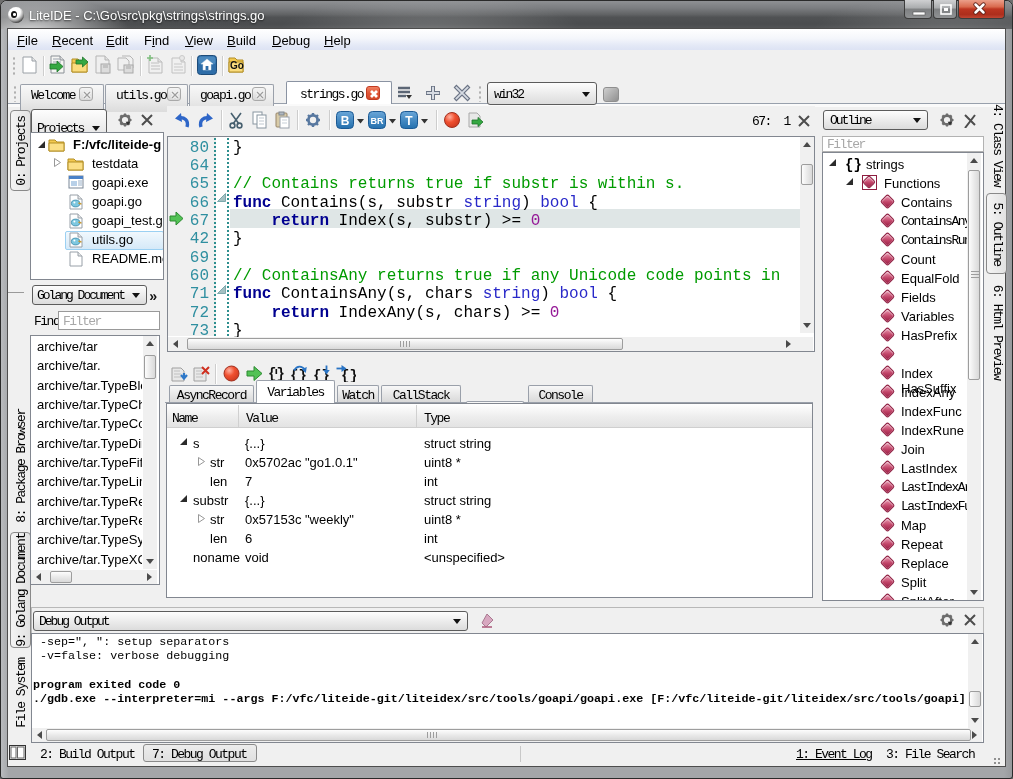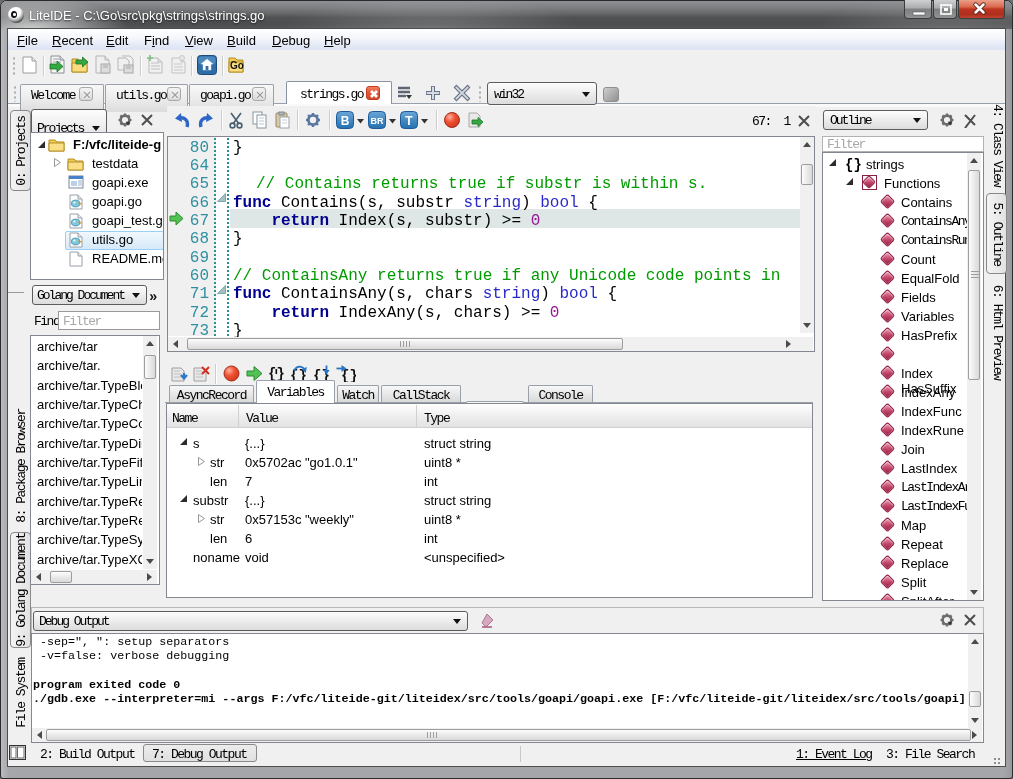--- a/index.html
+++ b/index.html
@@ -464,36 +464,36 @@
 <div class="abs" style="left:230px; top:209px; width:570px; height:19px; background:#dfe6e6;"></div>
 <svg class="abs" style="left:169px; top:211px;" width="15" height="15">
       <path d="M1 5 h6 v-4 l7 6.5 -7 6.5 v-4 h-6 z" fill="#52c255" stroke="#2c8a30" stroke-width="1"></path>
     </svg>
 
 <div class="gutter-num" style="left:168px; top:138.5px;">80</div>
 <div class="gutter-num" style="left:168px; top:156.8px;">64</div>
 <div class="gutter-num" style="left:168px; top:175.2px;">65</div>
 <div class="gutter-num" style="left:168px; top:193.5px;">66</div>
 <div class="gutter-num" style="left:168px; top:211.9px;">67</div>
-<div class="gutter-num" style="left:168px; top:230.2px;">68</div>
+<div class="gutter-num" style="left:168px; top:230.2px;">42</div>
 <div class="gutter-num" style="left:168px; top:248.6px;">69</div>
 <div class="gutter-num" style="left:168px; top:266.9px;">60</div>
 <div class="gutter-num" style="left:168px; top:285.3px;">71</div>
 <div class="gutter-num" style="left:168px; top:303.6px;">72</div>
 <div class="gutter-num" style="left:168px; top:322px;">73</div>
 
 <svg class="abs" style="left:217px; top:193px;" width="9" height="9">
       <path d="M8.5 0.5 V8.5 H0.5 z" fill="#a3c0c2" stroke="#7da9ac" stroke-width="1"></path>
     </svg>
 <svg class="abs" style="left:217px; top:285px;" width="9" height="9">
       <path d="M8.5 0.5 V8.5 H0.5 z" fill="#a3c0c2" stroke="#7da9ac" stroke-width="1"></path>
     </svg>
 
 <div class="code-line" style="left:233px; top:138.5px;">}</div>
-<div class="code-line" style="left:233px; top:175.2px; color:#009b00;margin-left:23px;">// Contains returns true if substr is within s.</div>
+<div class="code-line" style="left:233px; top:175.2px; color:#009b00;">// Contains returns true if substr is within s.</div>
 <div class="code-line" style="left:233px; top:193.5px;"><b style="color:#000090;">func</b> Contains(s, substr <span style="color:#2929c9;">string</span>) <span style="color:#2929c9;">bool</span> {</div>
 <div class="code-line" style="left:233px; top:211.9px;">    <b style="color:#000090;">return</b> Index(s, substr) &gt;= <span style="color:#951897;">0</span></div>
 <div class="code-line" style="left:233px; top:230.2px;">}</div>
 <div class="code-line" style="left:233px; top:266.9px; color:#009b00;">// ContainsAny returns true if any Unicode code points in</div>
 <div class="code-line" style="left:233px; top:285.3px;"><b style="color:#000090;">func</b> ContainsAny(s, chars <span style="color:#2929c9;">string</span>) <span style="color:#2929c9;">bool</span> {</div>
 <div class="code-line" style="left:233px; top:303.6px;">    <b style="color:#000090;">return</b> IndexAny(s, chars) &gt;= <span style="color:#951897;">0</span></div>
 <div class="code-line" style="left:233px; top:322px;">}</div>
 
 <div class="sb" style="left:800px; top:137px; width:14px; height:196px;">
   <div class="arr up" style="left:3px; top:5px;"></div>

